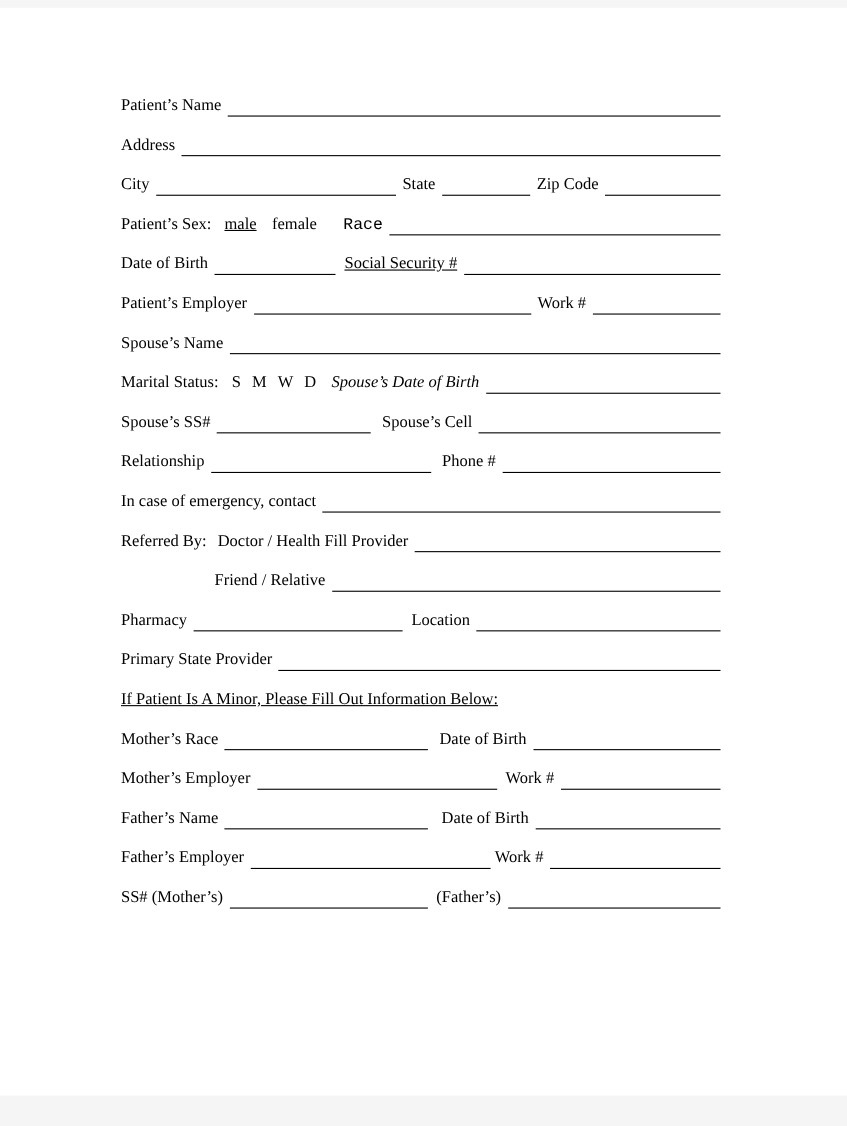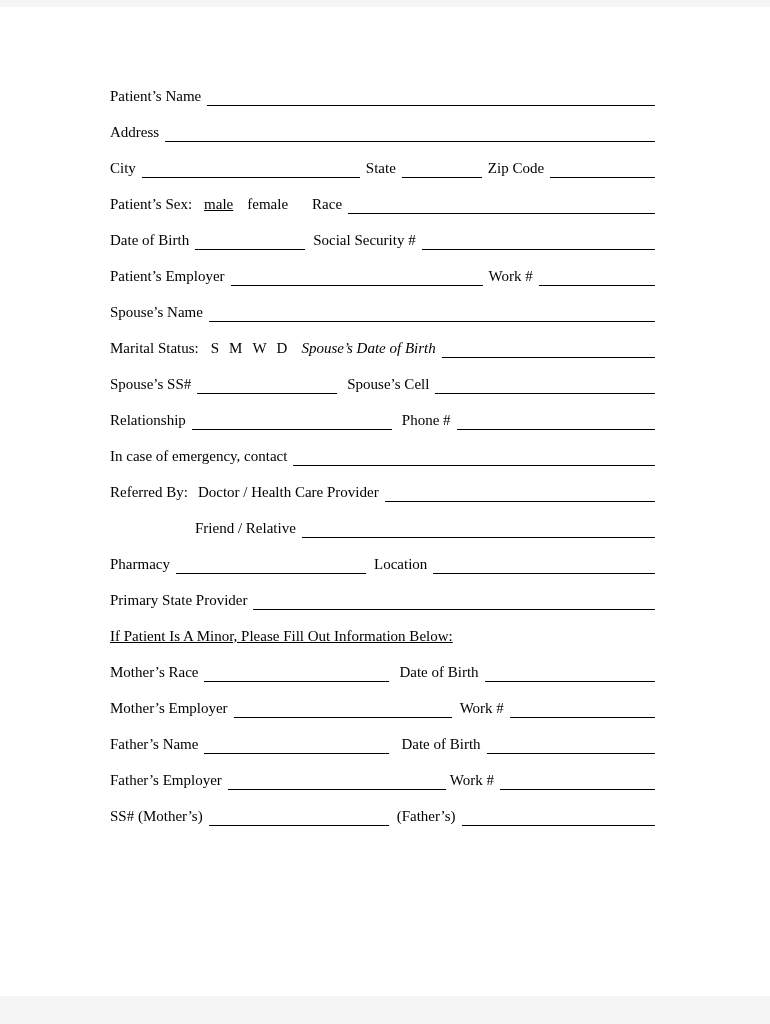--- a/index.html
+++ b/index.html
@@ -74,27 +74,27 @@
         <span class="blank" style="width: 218px;"></span>
         <span class="label" style="margin-left: 6px;">State</span>
         <span class="blank" style="width: 80px;"></span>
         <span class="label" style="margin-left: 6px; font-family: Liberation Serif, serif;">Zip Code</span>
         <span class="blank grow"></span>
       </div>
       <div class="row">
         <span class="label">Patient’s Sex:</span>
         <span class="option" style="margin-left: 12px; text-decoration: underline;">male</span>
         <span class="option" style="margin-left: 14px;">female</span>
-        <span class="label" style="margin-left: 24px;">Race</span>
+        <span class="label" style="margin-left: 24px; font-family: Liberation Mono, monospace;">Race</span>
         <span class="blank grow"></span>
       </div>
       <div class="row">
         <span class="label">Date of Birth</span>
         <span class="blank" style="width: 110px;"></span>
-        <span class="label" style="margin-left: 8px;">Social Security #</span>
+        <span class="label" style="margin-left: 8px; text-decoration: underline;">Social Security #</span>
         <span class="blank grow"></span>
       </div>
       <div class="row">
         <span class="label">Patient’s Employer</span>
         <span class="blank" style="width: 252px;"></span>
         <span class="label" style="margin-left: 6px;">Work #</span>
         <span class="blank grow"></span>
       </div>
       <div class="row">
         <span class="label">Spouse’s Name</span>
@@ -120,21 +120,21 @@
         <span class="blank" style="width: 200px;"></span>
         <span class="label" style="margin-left: 10px;">Phone #</span>
         <span class="blank grow"></span>
       </div>
       <div class="row">
         <span class="label">In case of emergency, contact</span>
         <span class="blank grow"></span>
       </div>
       <div class="row">
         <span class="label">Referred By:</span>
-        <span class="label" style="margin-left: 10px;">Doctor / Health Care Provider</span>
+        <span class="label" style="margin-left: 10px;">Doctor / Health Fill Provider</span>
         <span class="blank grow"></span>
       </div>
       <div class="row">
         <span class="label" style="margin-left: 85px;">Friend / Relative</span>
         <span class="blank grow"></span>
       </div>
       <div class="row">
         <span class="label">Pharmacy</span>
         <span class="blank" style="width: 190px;"></span>
         <span class="label" style="margin-left: 8px;">Location</span>

